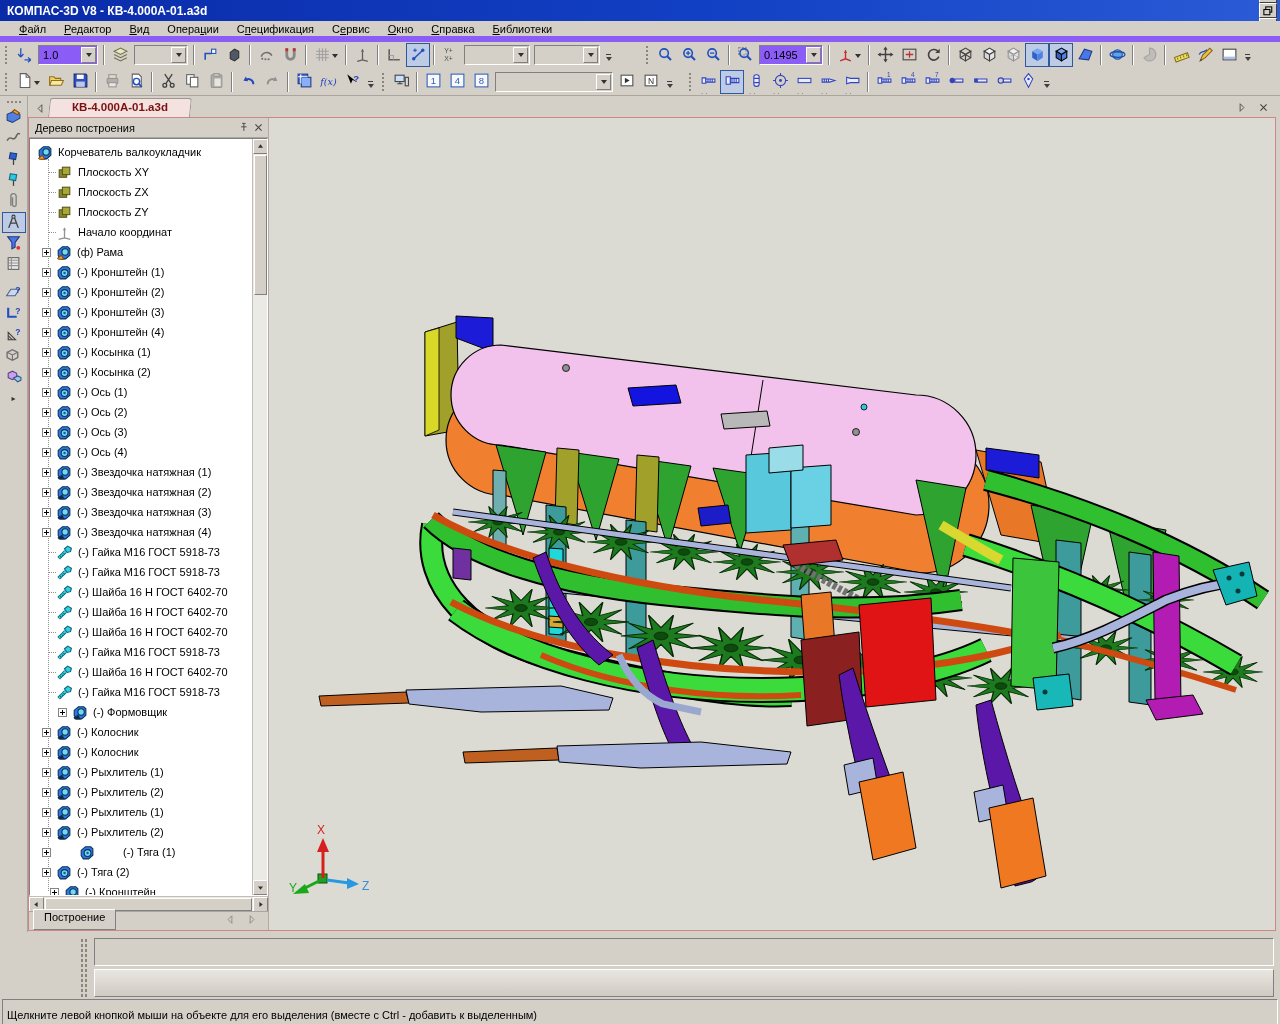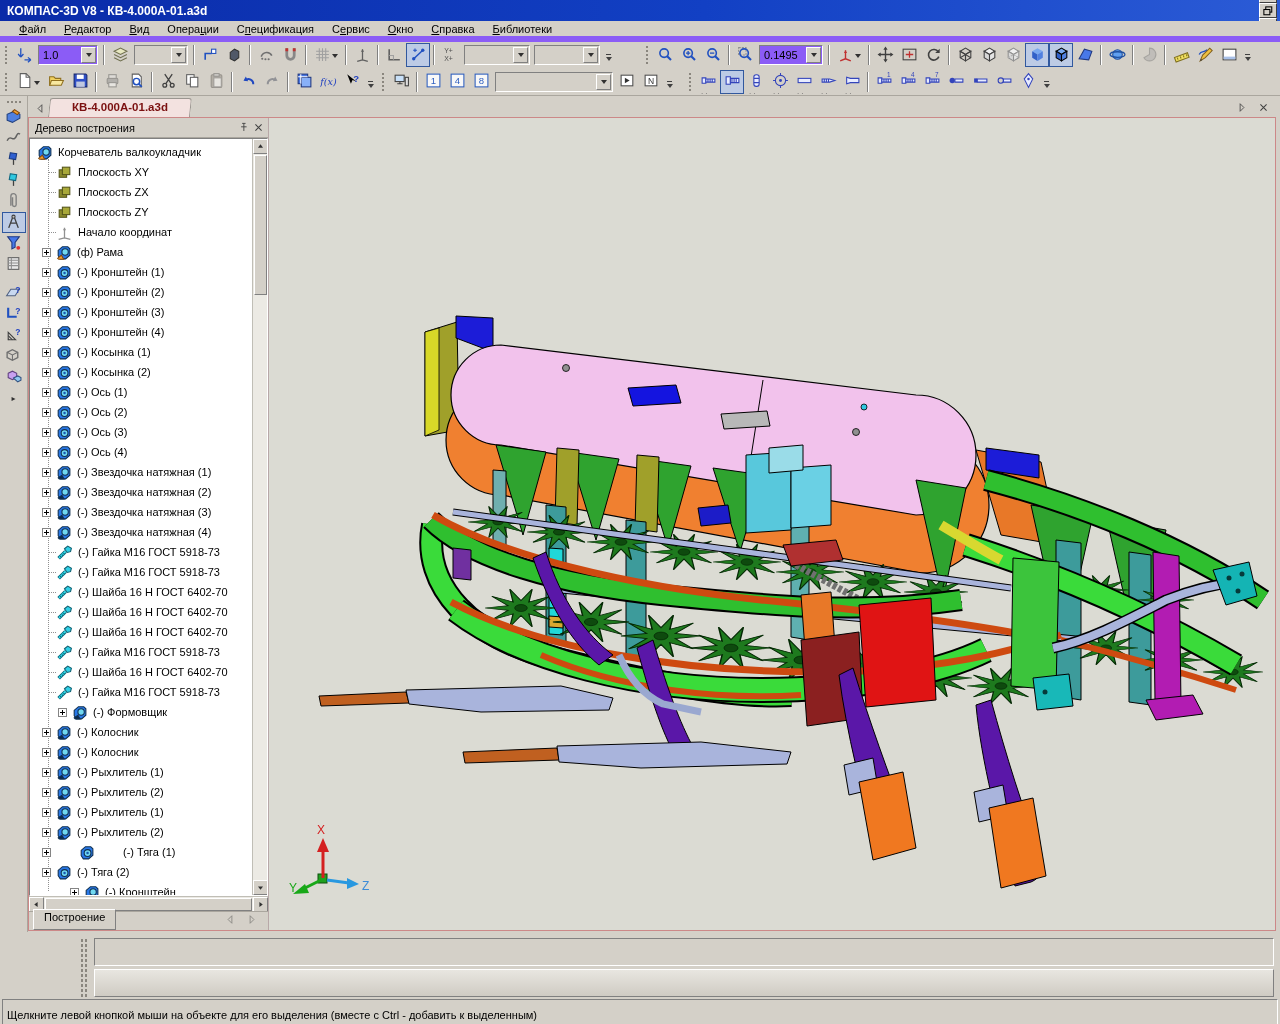--- a/index.html
+++ b/index.html
@@ -1146,21 +1146,21 @@
             <div class="trow" style="padding-left: 12px;">
               <span class="stub" style="left: 18px;"></span>
               <span class="ebox"></span>
               <span class="ticon"><svg viewBox="0 0 16 16" xmlns="http://www.w3.org/2000/svg">
                   <path d="M3 6l4-3.5h5l2 2v6l-4 3.5H5L3 11z" fill="#2878E8" stroke="#103050"></path>
                   <circle cx="9" cy="8.5" r="3.2" fill="#70D8F0" stroke="#103050"></circle>
                   <circle cx="9" cy="8.5" r="1.2" fill="#1858B0"></circle>
                 </svg></span>
               <span class="tlabel">(-) Тяга (2)</span>
             </div>
-            <div class="trow" style="padding-left: 20px; margin-left: 20px;">
+            <div class="trow" style="padding-left: 20px;">
               <span class="stub" style="left: 18px;"></span>
               <span class="ebox"></span>
               <span class="ticon"><svg viewBox="0 0 16 16" xmlns="http://www.w3.org/2000/svg">
                   <path d="M3 6l4-3.5h5l2 2v6l-4 3.5H5L3 11z" fill="#2878E8" stroke="#103050"></path>
                   <circle cx="9.5" cy="7.5" r="3" fill="#70D8F0" stroke="#103050"></circle>
                   <path d="M3 13l3.5-2.5 2 3.5H4z" fill="#0A2A50" stroke="#103050"></path>
                 </svg></span>
               <span class="tlabel">(-) Кронштейн</span>
             </div>
           </div>

